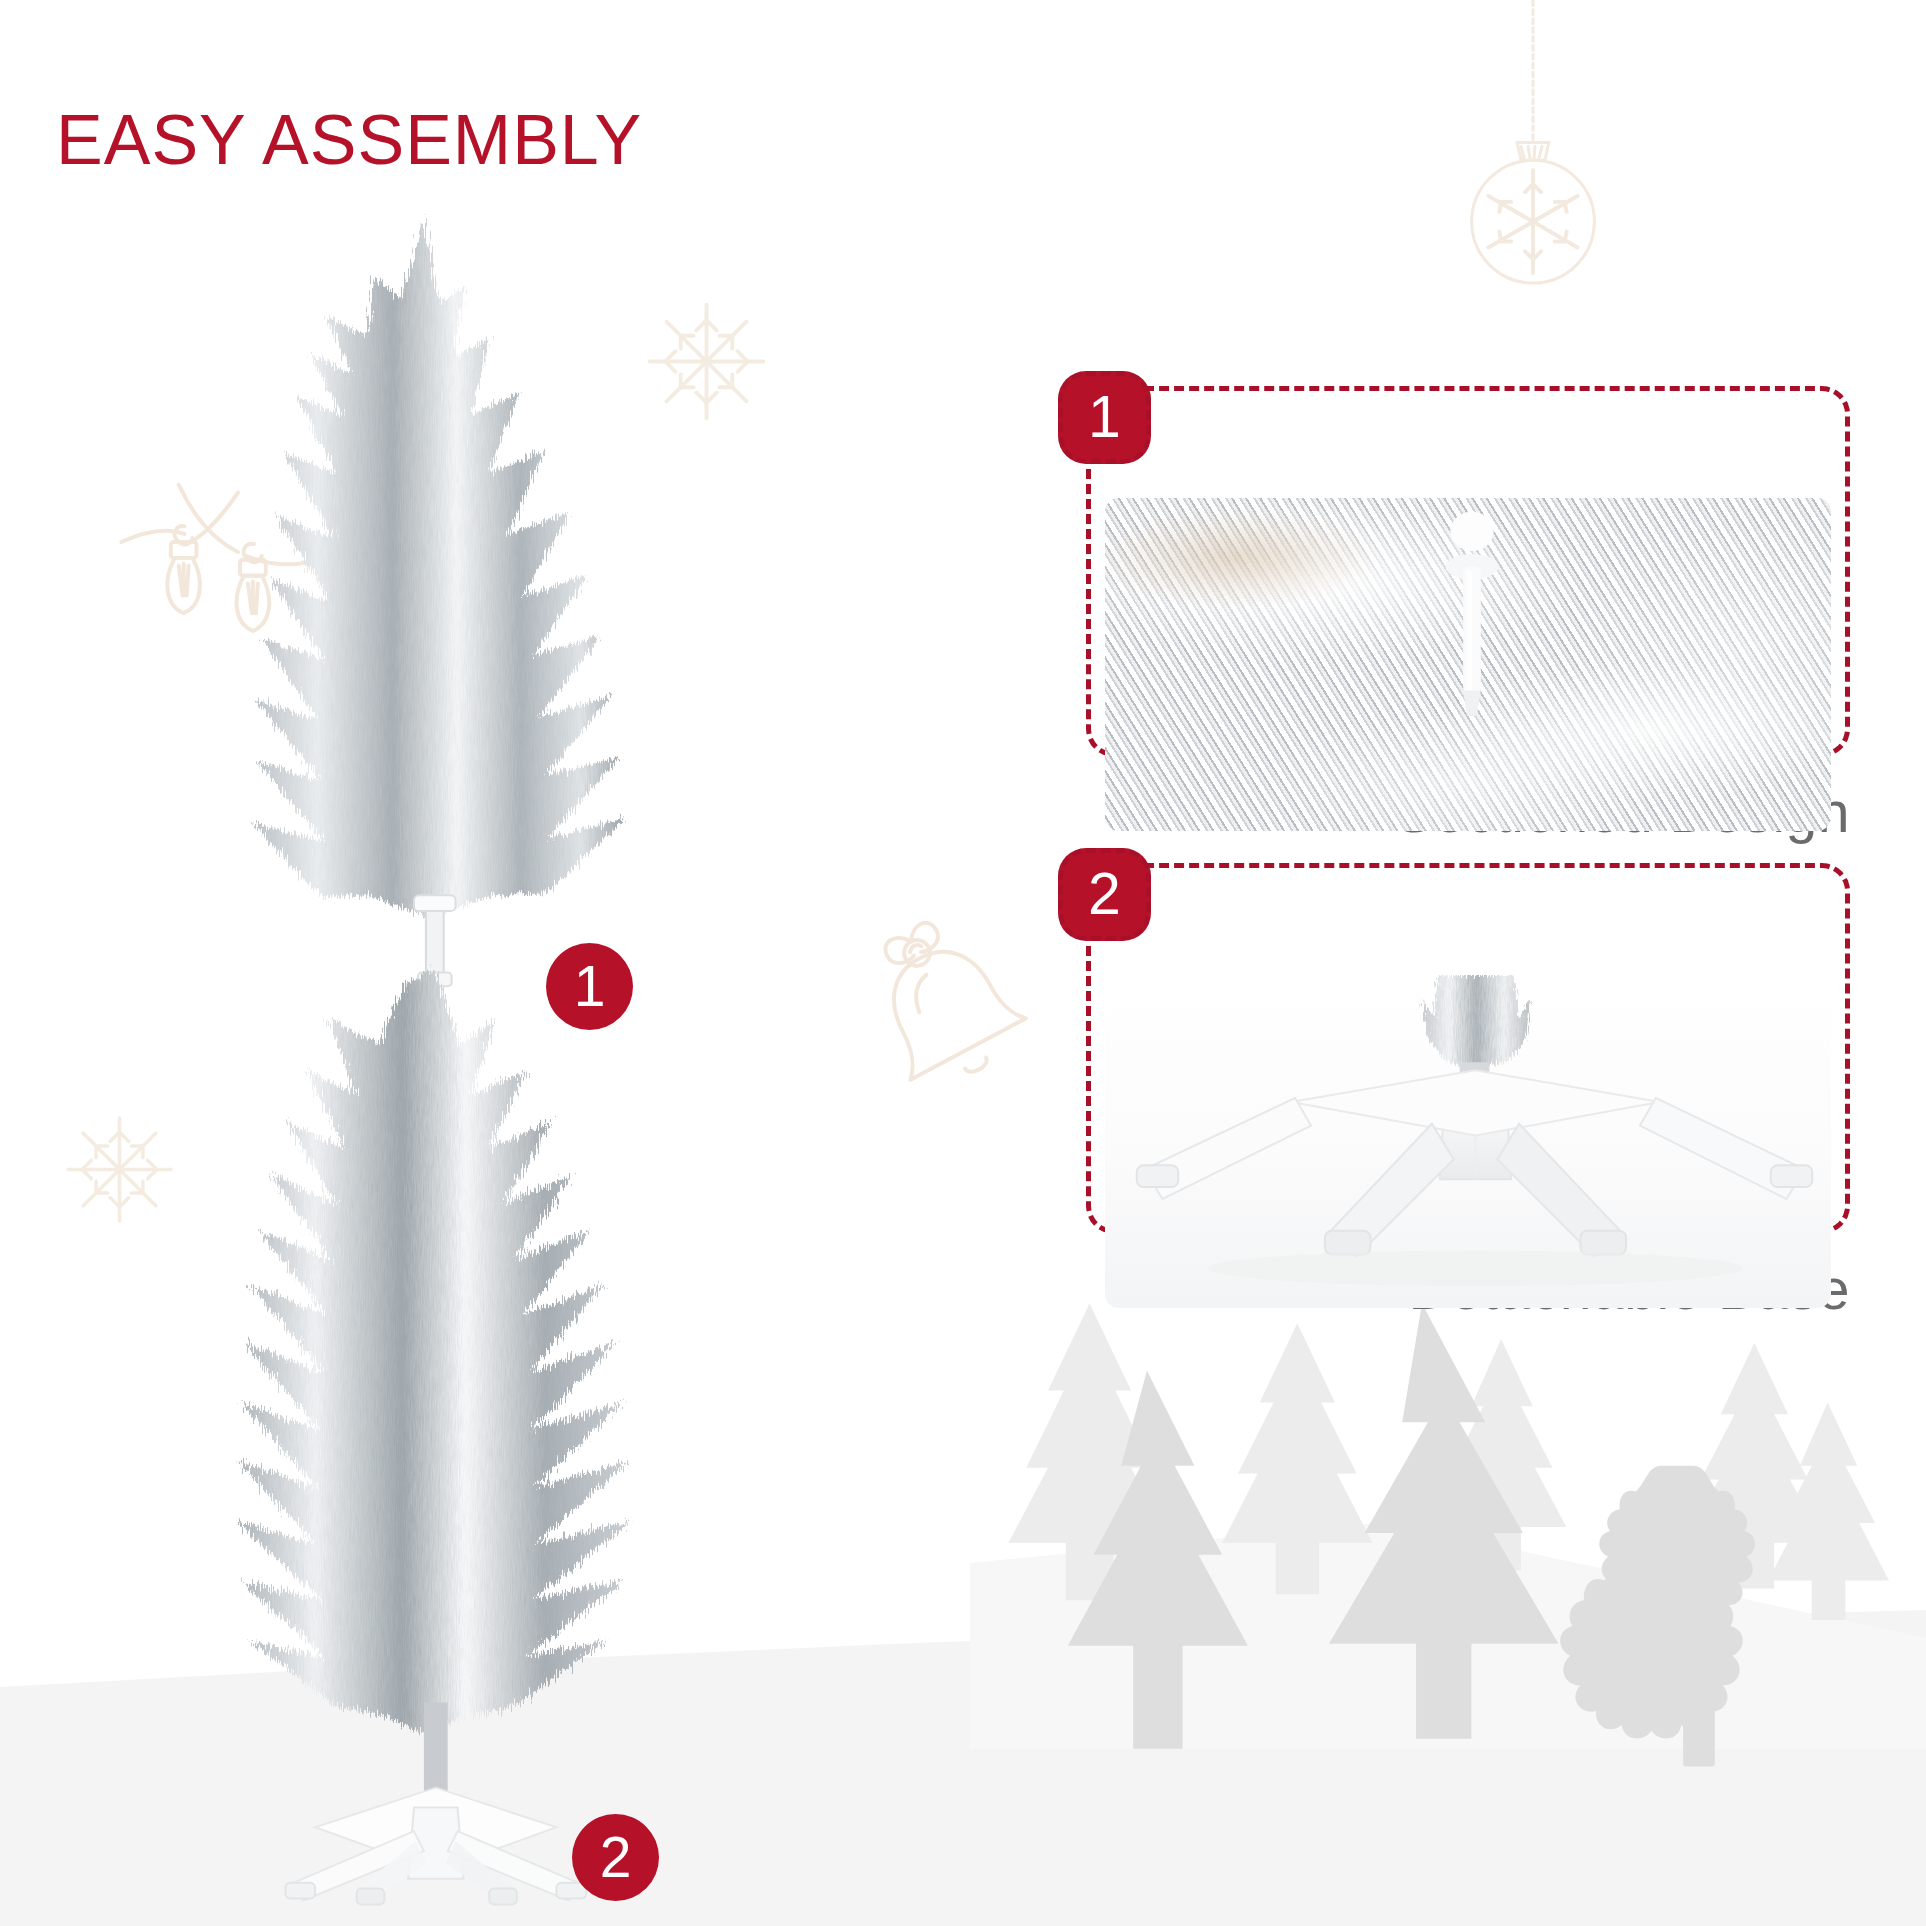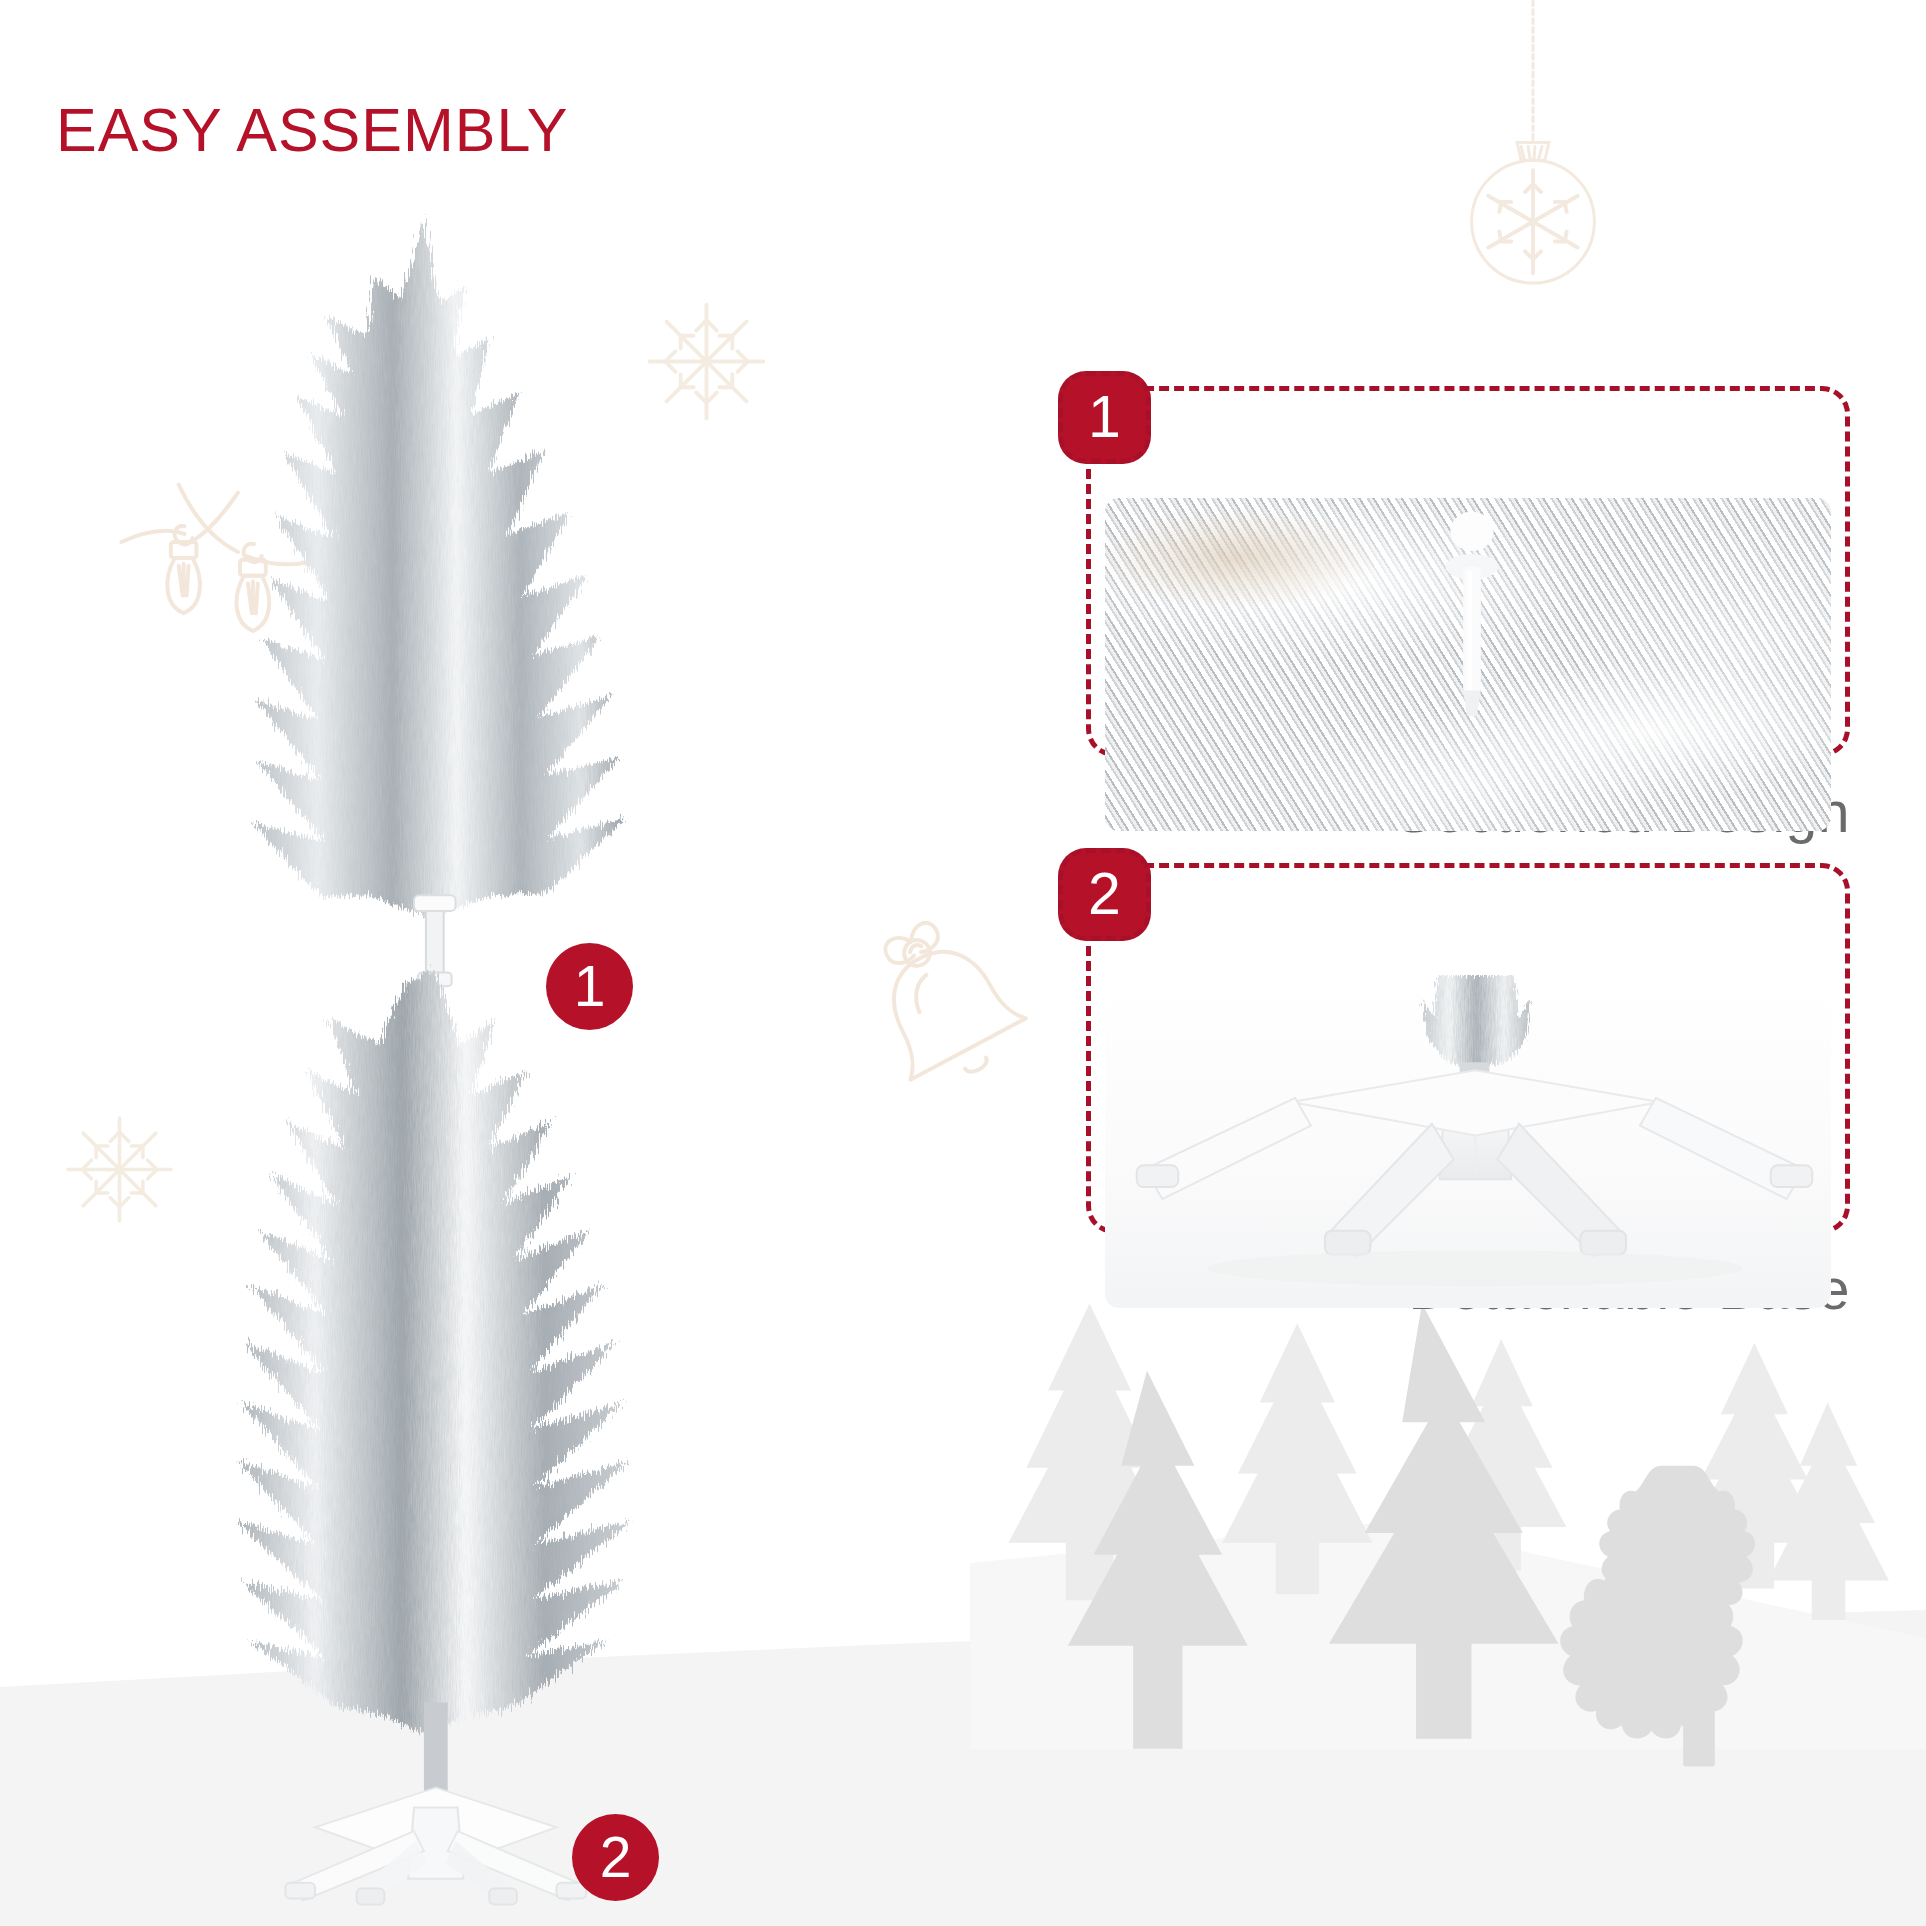--- a/index.html
+++ b/index.html
@@ -27,21 +27,21 @@
   .deco{position:absolute;pointer-events:none;}
   .deco svg{display:block;}
 
   
   .forest{position:absolute;left:1000px;bottom:119px;width:931px;height:554px;}
   .forest svg{display:block;}
 
   
   .title{
     position:absolute;left:56px;top:57px;
-    font-size:61px;line-height:1.05;
+    font-size:70px;line-height:1.05;
     font-weight:400;
     letter-spacing:1px;
     color:#b5122a;
     font-family:"Liberation Sans", sans-serif;
     white-space:nowrap;
   }
 
   
   .product{position:absolute;left:230px;top:208px;width:465px;height:1703px;}
   .product svg{display:block;}

